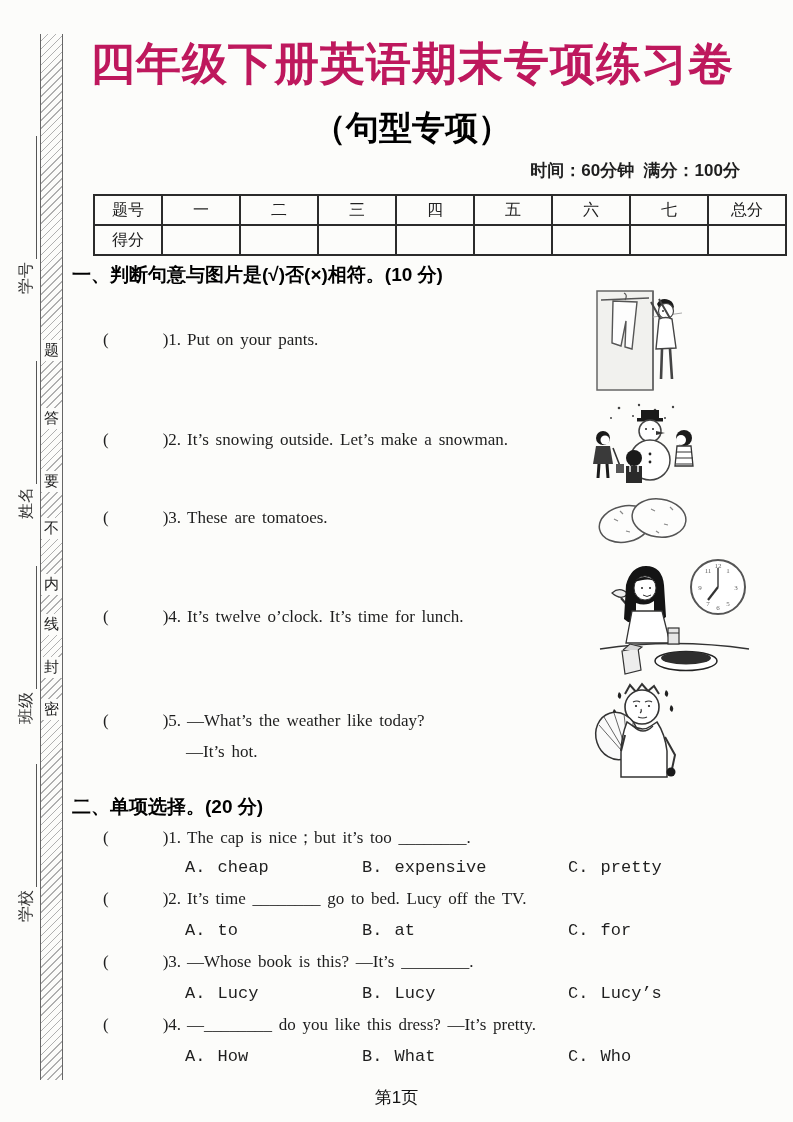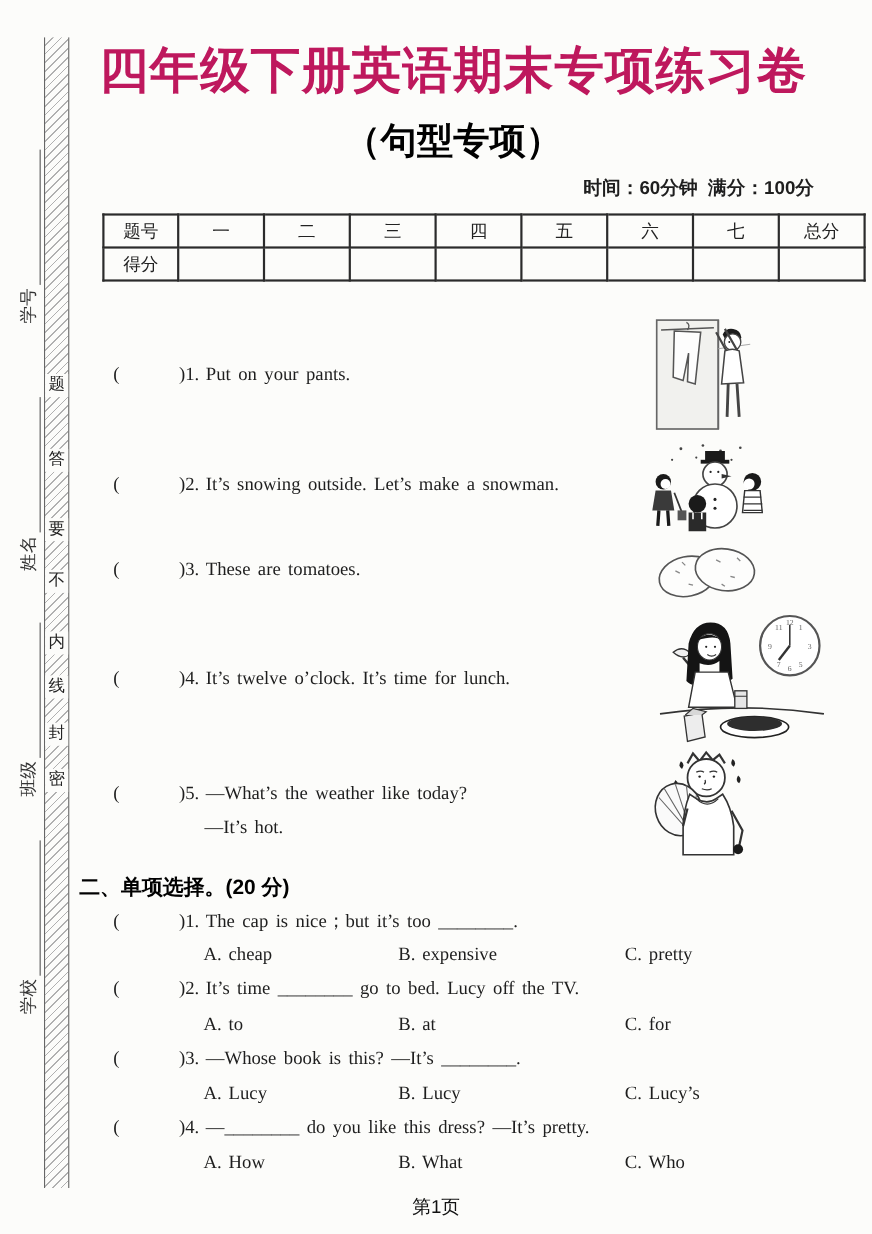--- a/index.html
+++ b/index.html
@@ -28,21 +28,21 @@
   table.score td{border:2px solid #2b2b2b;height:28px;text-align:center;
         font-size:16px;color:#222;padding:0;}
   td.c0{width:66px;} td.cn{width:76px;}
   
   .sec-head{position:absolute;left:72px;font-family:"Liberation Sans",sans-serif;
         font-weight:bold;font-size:19px;color:#000;white-space:nowrap;}
   .q{position:absolute;left:103px;font-size:17px;white-space:nowrap;word-spacing:2.5px;}
   .q .pfx{white-space:pre;}
   .q .qt{margin-left:6px;}
   .q2line{left:186px;}
-  .opts{position:absolute;left:0;width:793px;height:24px;font-size:17px;}
+  .opts{position:absolute;left:0;width:793px;height:24px;font-size:17px;font-family:Liberation Mono, monospace;}
   .opt{position:absolute;white-space:nowrap;word-spacing:2px;}
   .oA{left:185px;} .oB{left:362px;} .oC{left:568px;}
   .fig{position:absolute;}
   .footer{position:absolute;top:1086px;left:0;width:100%;text-align:center;
         font-family:"Liberation Sans",sans-serif;font-size:17px;color:#111;}
 </style>
 </head>
 <body>
 
 <div class="page">
@@ -99,20 +99,21 @@
       <td class="cn"></td>
       <td class="cn"></td>
       <td class="cn"></td>
       <td class="cn"></td>
       <td class="cn"></td>
       <td class="cn"></td>
     </tr>
   </tbody>
     </table>
 
+  <div class="sec-head" style="top:262px;">一、判断句意与图片是(√)否(×)相符。(10 分)</div>
 
   <div class="q" style="top:330px;">
     <span class="pfx">(        )1.</span><span class="qt">Put on your pants.</span>
   </div>
   <div class="q" style="top:430px;">
     <span class="pfx">(        )2.</span><span class="qt">It’s snowing outside. Let’s make a snowman.</span>
   </div>
   <div class="q" style="top:508px;">
     <span class="pfx">(        )3.</span><span class="qt">These are tomatoes.</span>
   </div>

